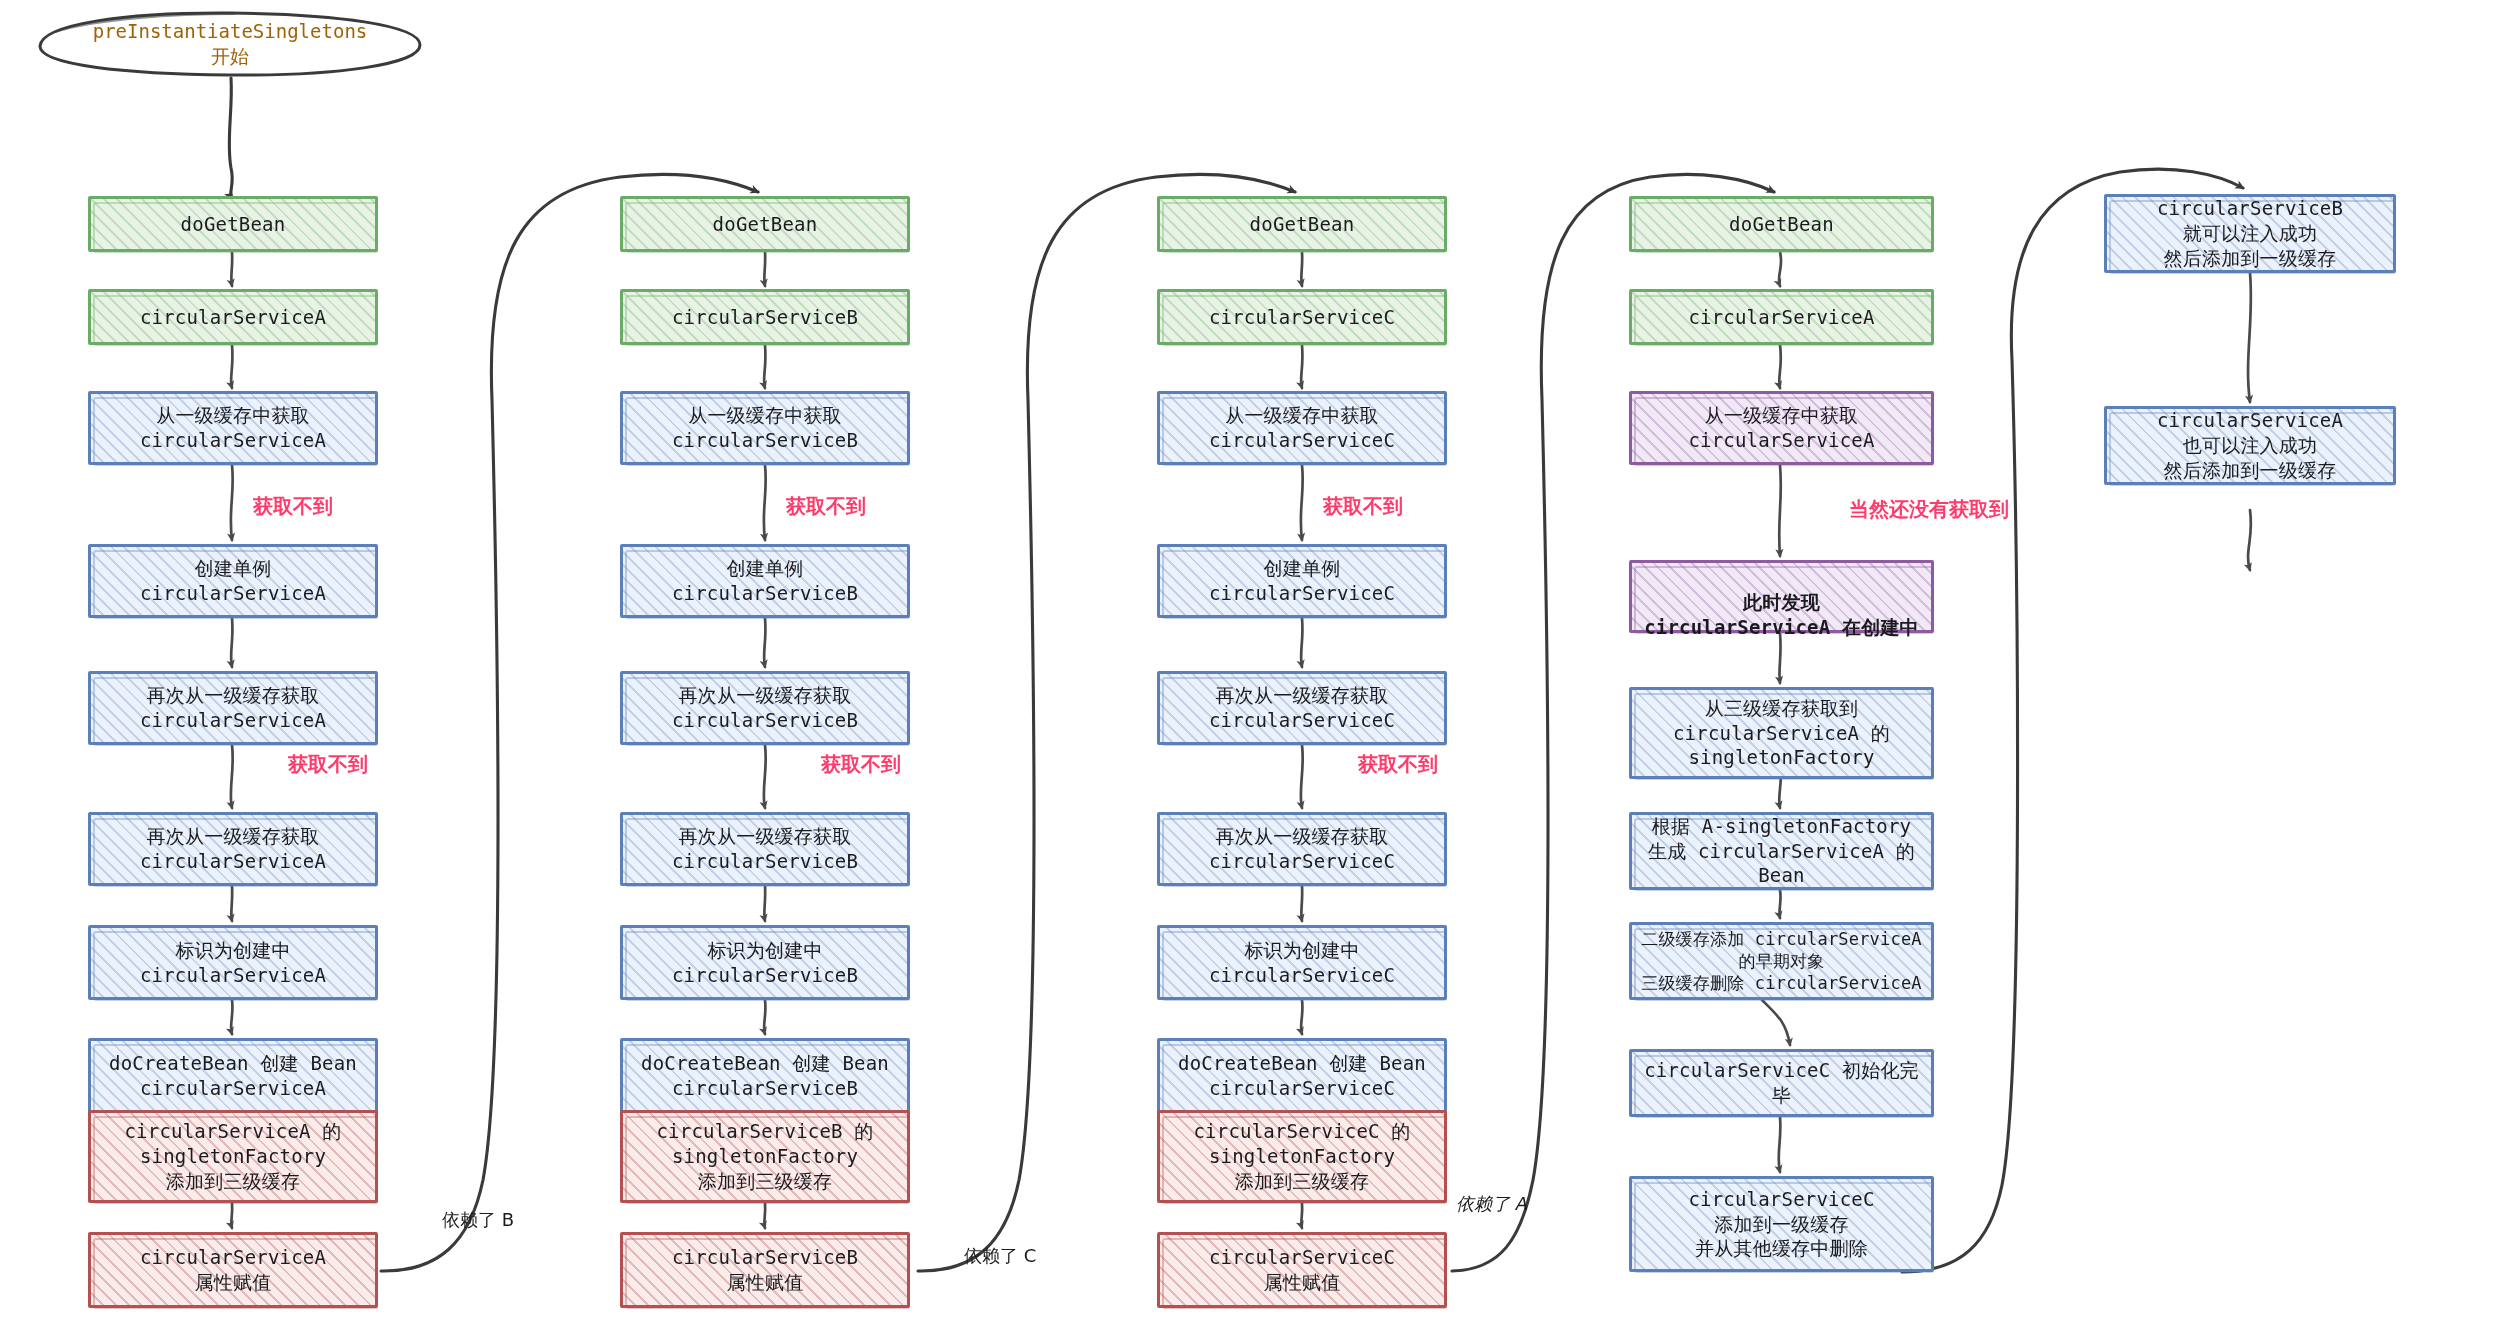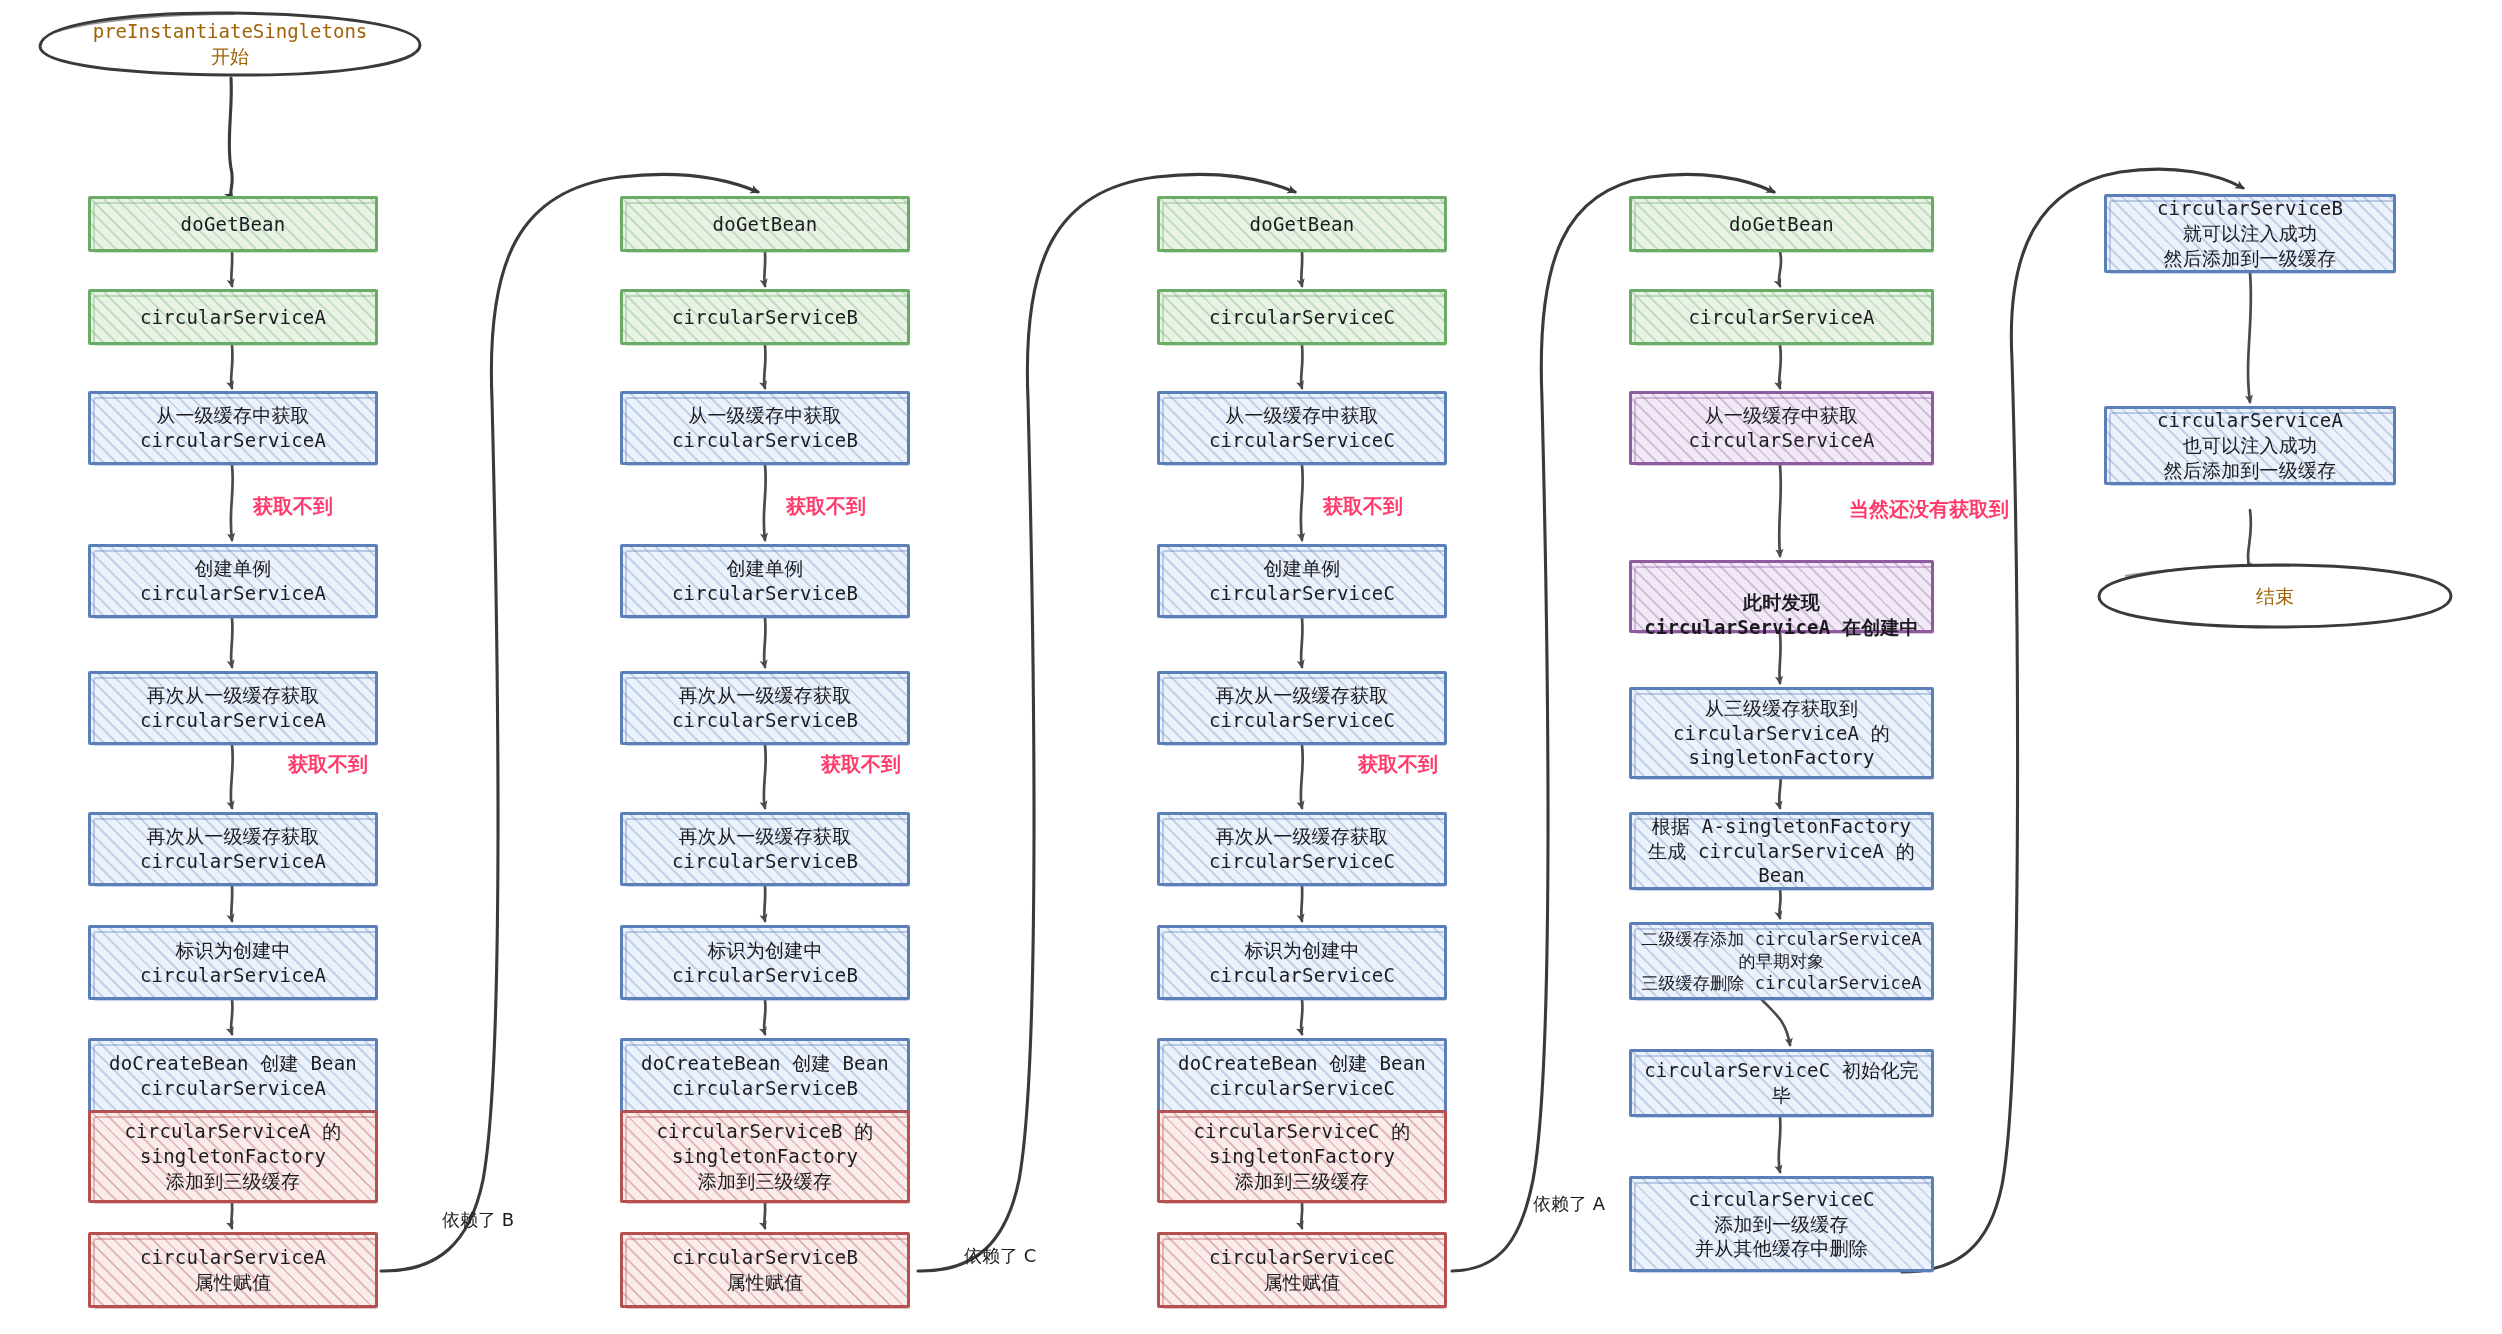--- a/index.html
+++ b/index.html
@@ -325,25 +325,18 @@
     <span class="txt">circularServiceB
 就可以注入成功
 然后添加到一级缓存</span>
     </div>
   <div class="node box b" style="left:2104px;top:406px;width:292px;height:79px;">
     <span class="txt">circularServiceA
 也可以注入成功
 然后添加到一级缓存</span>
     </div>
 
-  <div class="oval" style="left:2095px;top:562px;width:360px;height:68px;">
-    <svg class="ell" viewBox="0 0 360 68">
-      <path d="M4,34 C5,14 86,3 182,3 C278,3 356,14 356,34 C356,55 276,65 180,65 C84,65 3,54 4,34 Z" fill="#ffffff" stroke="#3a3a3a" stroke-width="3" stroke-linecap="round"></path>
-      <path d="M30,14 C80,5 150,3 195,4" fill="none" stroke="#3a3a3a" stroke-width="2" opacity=".5"></path>
-    </svg>
-    <div class="txt">结束</div>
-  </div>
 
   <div class="deplabel" style="left:442px;top:1208px;">依赖了 B</div>
   <div class="deplabel" style="left:964px;top:1208px;margin-top:36px;">依赖了 C</div>
-  <div class="deplabel" style="left:1533px;top:1192px;">依赖了 A</div>
+  <div class="deplabel" style="left:1456px;top:1192px;font-style:italic;">依赖了 A</div>
 
 </div>
 
 </body></html>

